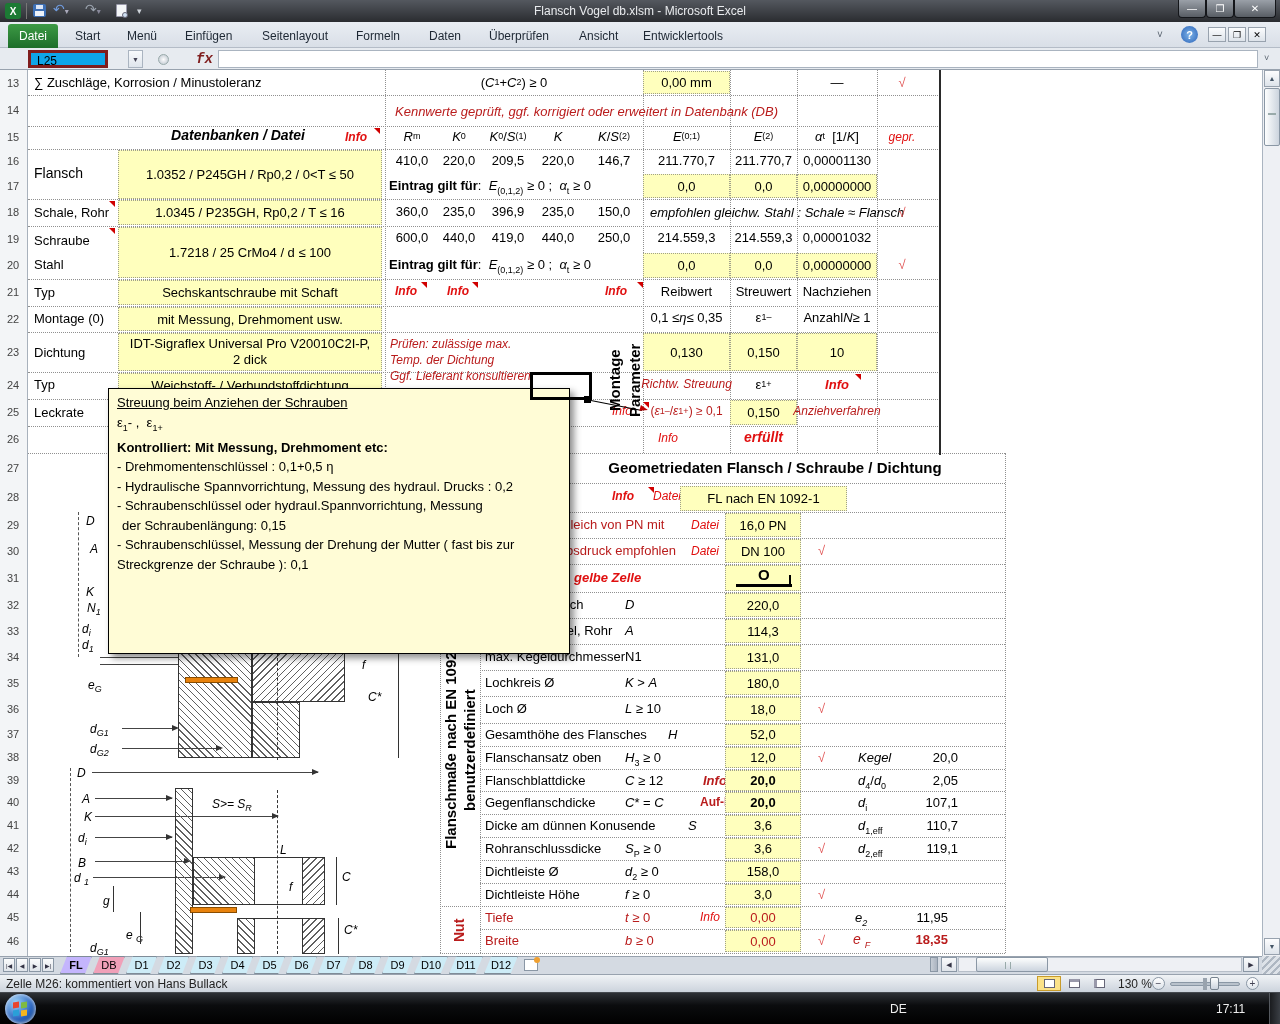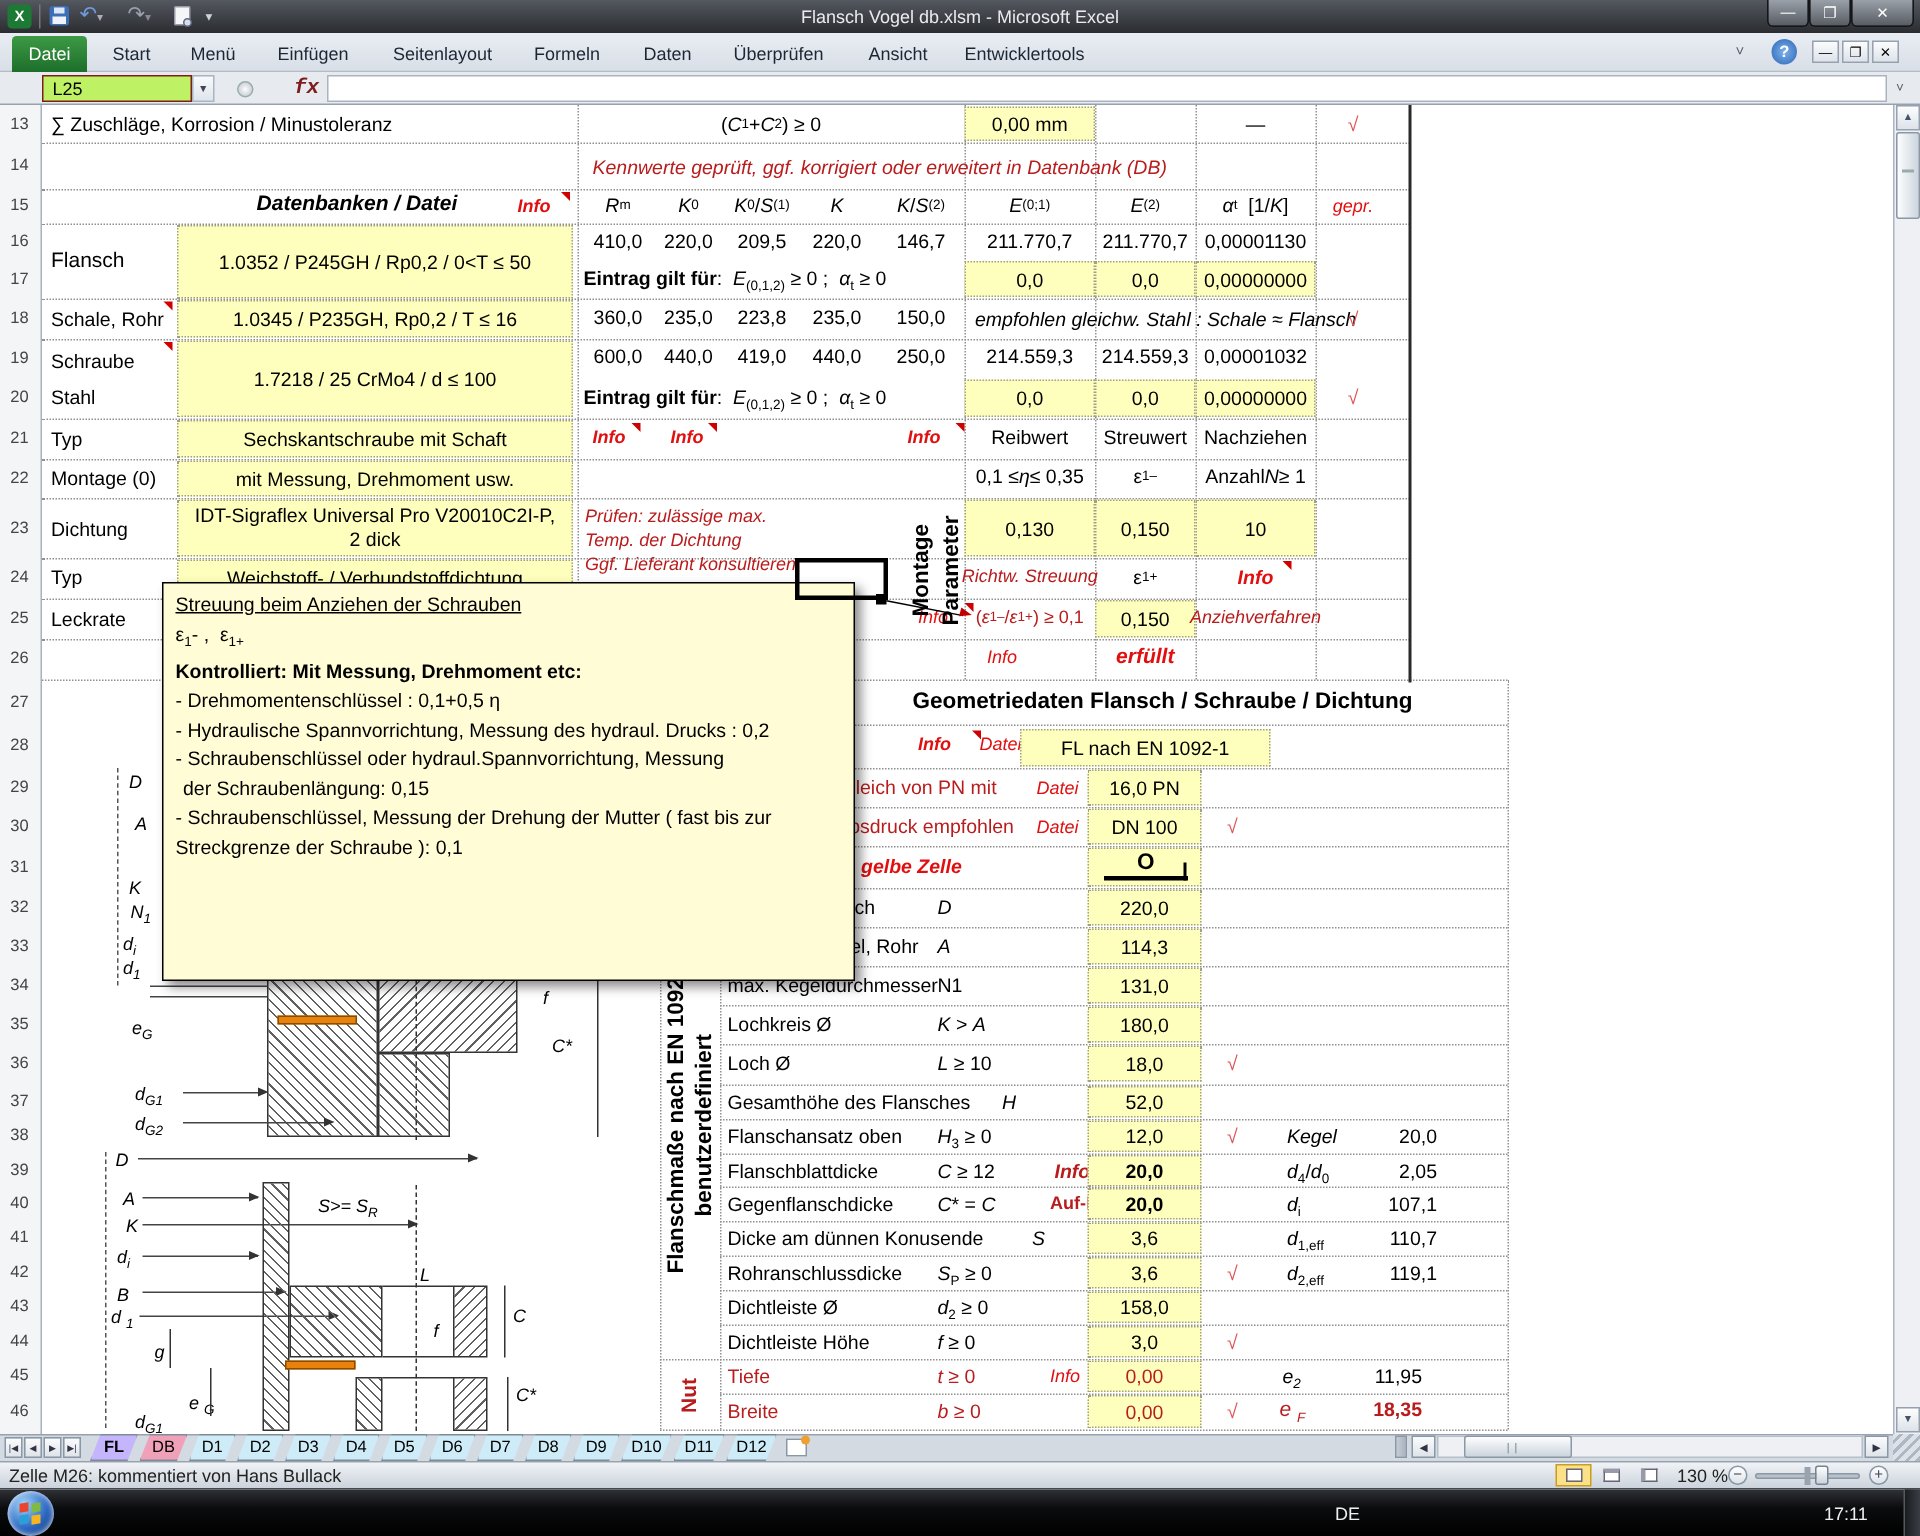--- a/index.html
+++ b/index.html
@@ -67,21 +67,21 @@
     <span class="ab tabtxt" style="left:579px;top:7px">Ansicht</span>
     <span class="ab tabtxt" style="left:643px;top:7px">Entwicklertools</span>
     <span class="ab" style="left:1157px;top:7px;color:#56606c;font-size:10px">˅</span>
     <div class="ab ctr" style="left:1181px;top:4px;width:17px;height:17px;border-radius:50%;background:radial-gradient(#7db3e8,#2a62b8);color:#fff;font-size:11px;font-weight:bold">?</div>
     <div class="ab ctr" style="left:1208px;top:5px;width:18px;height:15px;border:1px solid #98a2ae;background:linear-gradient(#fbfcfd,#dde3ea);font-size:9px">—</div>
     <div class="ab ctr" style="left:1228px;top:5px;width:18px;height:15px;border:1px solid #98a2ae;background:linear-gradient(#fbfcfd,#dde3ea);font-size:9px">❐</div>
     <div class="ab ctr" style="left:1248px;top:5px;width:18px;height:15px;border:1px solid #98a2ae;background:linear-gradient(#fbfcfd,#dde3ea);font-size:9px">✕</div>
   </div>
 
   <div class="ab" style="left:0;top:48px;width:1280px;height:22px;background:#e7ebf0;border-bottom:1px solid #98a2ae">
-    <div class="ab" style="left:28px;top:2px;width:100px;height:18px;background:#bef264;border:1px solid #7f1d1d;font-size:12px;padding:1px 0 0 6px">L25</div>
+    <div class="ab" style="left:28px;top:2px;width:80px;height:18px;background:#0ea5e9;border:3px solid #7f1d1d;font-size:12px;padding:1px 0 0 6px">L25</div>
     <div class="ab ctr" style="left:128px;top:2px;width:15px;height:18px;background:linear-gradient(#f8fafc,#dfe5ec);border:1px solid #aab4c0;font-size:7px;color:#445">▼</div>
     <div class="ab" style="left:158px;top:6px;width:11px;height:11px;border-radius:50%;background:radial-gradient(#fdfdfd,#b9c2cc);border:1px solid #9aa"></div>
     <span class="ab it b" style="left:196px;top:3px;font-family:Liberation Mono, monospace;font-size:14px;color:#7f1d1d">fx</span>
     <div class="ab" style="left:218px;top:2px;width:1040px;height:18px;background:#fff;border:1px solid #aab4c0;font-size:12px"></div>
     <span class="ab" style="left:1264px;top:5px;color:#56606c;font-size:9px">˅</span>
   </div>
 
   <div class="ab" style="left:28px;top:70px;width:1234px;height:886px;background:#fff"></div>
 
   <div class="ab" style="left:0;top:70px;width:28px;height:886px;background:#f3f5f7;border-right:1px solid #a8b1bc"></div>
@@ -209,21 +209,21 @@
 
   <span class="t" style="left:389px;top:178px"><b>Eintrag gilt für</b>:&nbsp; <i>E</i><sub>(0,1,2)</sub> ≥ 0 ;&nbsp; <i>α</i><sub>t</sub> ≥ 0</span>
   <div class="yel ctr" style="left:643px;top:174px;width:87px;height:24px">0,0</div>
   <div class="yel ctr" style="left:730px;top:174px;width:67px;height:24px">0,0</div>
   <div class="yel ctr" style="left:797px;top:174px;width:80px;height:24px">0,00000000</div>
 
   <span class="t" style="left:34px;top:205px;font-size:13px">Schale, Rohr</span>
   <div class="yel ctr" style="left:118px;top:200px;width:264px;height:25px">1.0345 / P235GH, Rp0,2 /   T ≤ 16</div>
   <span class="t ctr" style="left:389px;top:204px;width:46px">360,0</span>
   <span class="t ctr" style="left:436px;top:204px;width:46px">235,0</span>
-  <span class="t ctr" style="left:483px;top:204px;width:50px">223,8</span>
+  <span class="t ctr" style="left:483px;top:204px;width:50px">396,9</span>
   <span class="t ctr" style="left:533px;top:204px;width:50px">235,0</span>
   <span class="t ctr" style="left:588px;top:204px;width:52px">150,0</span>
   <span class="t it" style="left:650px;top:205px">empfohlen gleichw. Stahl :  Schale ≈ Flansch</span>
   <span class="t ctr chk" style="left:877px;top:205px;width:50px">√</span>
 
   <span class="t" style="left:34px;top:233px;font-size:13px">Schraube</span>
   <span class="t" style="left:34px;top:257px;font-size:13px">Stahl</span>
   <div class="yel ctr" style="left:118px;top:227px;width:264px;height:51px">1.7218 / 25 CrMo4 /  d ≤ 100</div>
   <span class="t ctr" style="left:389px;top:230px;width:46px">600,0</span>
   <span class="t ctr" style="left:436px;top:230px;width:46px">440,0</span>

